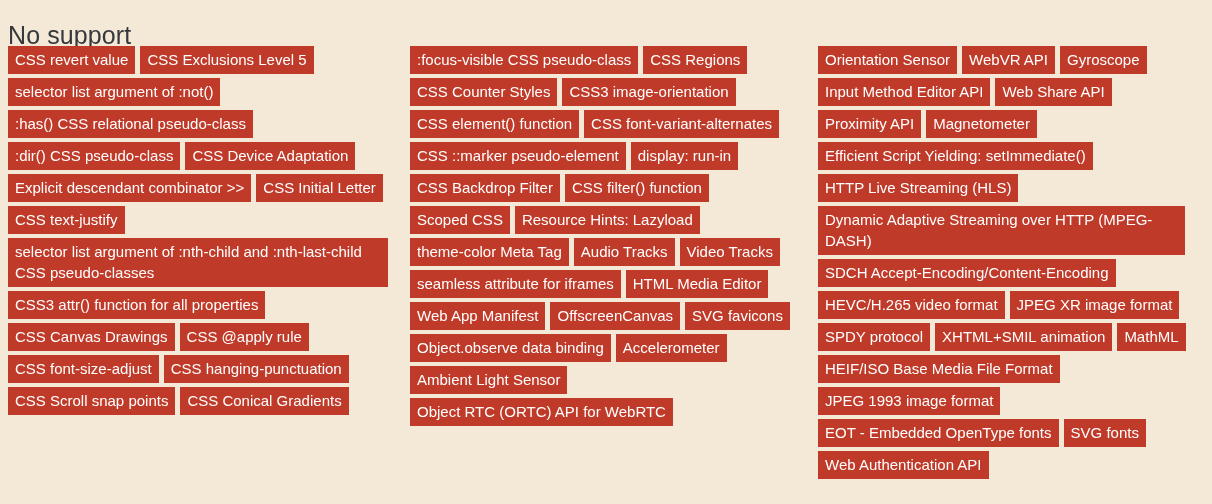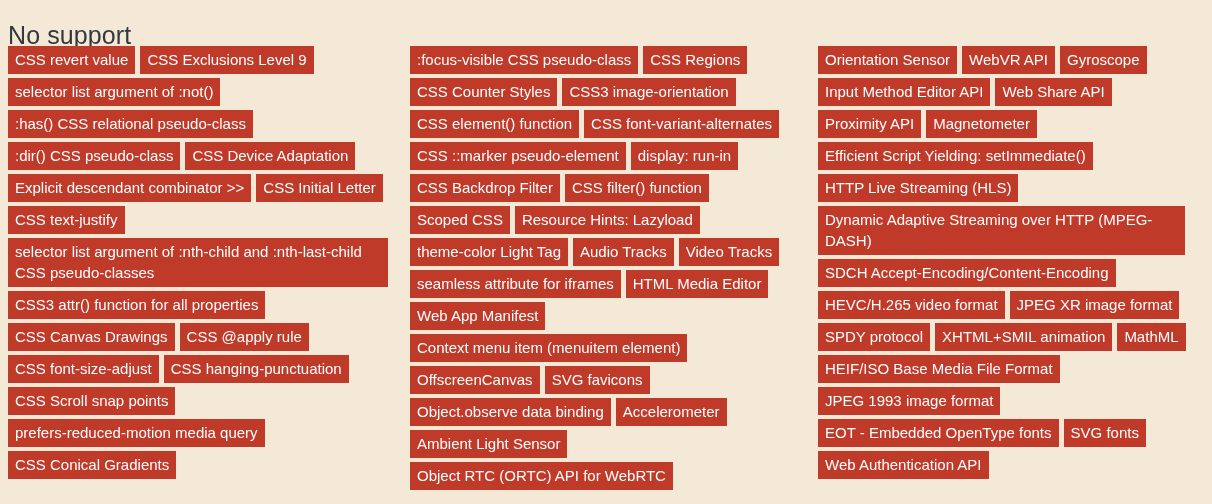--- a/index.html
+++ b/index.html
@@ -61,58 +61,56 @@
   }
 </style>
 </head>
 <body>
 
 <h1 id="page-title">No support</h1>
 
 <div id="columns">
     <div class="column col-0">
       <span class="tag">CSS revert value</span>
-      <span class="tag">CSS Exclusions Level 9</span>
+      <span class="tag">CSS Exclusions Level 5</span>
       <span class="tag">selector list argument of :not()</span>
       <span class="tag">:has() CSS relational pseudo-class</span>
       <span class="tag">:dir() CSS pseudo-class</span>
       <span class="tag">CSS Device Adaptation</span>
       <span class="tag">Explicit descendant combinator &gt;&gt;</span>
       <span class="tag">CSS Initial Letter</span>
       <span class="tag">CSS text-justify</span>
       <span class="tag wide">selector list argument of :nth-child and :nth-last-child CSS pseudo-classes</span>
       <span class="tag">CSS3 attr() function for all properties</span>
       <span class="tag">CSS Canvas Drawings</span>
       <span class="tag">CSS @apply rule</span>
       <span class="tag">CSS font-size-adjust</span>
       <span class="tag">CSS hanging-punctuation</span>
       <span class="tag">CSS Scroll snap points</span>
-      <span class="tag">prefers-reduced-motion media query</span>
       <span class="tag">CSS Conical Gradients</span>
     </div>
     <div class="column col-1">
       <span class="tag">:focus-visible CSS pseudo-class</span>
       <span class="tag">CSS Regions</span>
       <span class="tag">CSS Counter Styles</span>
       <span class="tag">CSS3 image-orientation</span>
       <span class="tag">CSS element() function</span>
       <span class="tag">CSS font-variant-alternates</span>
       <span class="tag">CSS ::marker pseudo-element</span>
       <span class="tag">display: run-in</span>
       <span class="tag">CSS Backdrop Filter</span>
       <span class="tag">CSS filter() function</span>
       <span class="tag">Scoped CSS</span>
       <span class="tag">Resource Hints: Lazyload</span>
-      <span class="tag">theme-color Light Tag</span>
+      <span class="tag">theme-color Meta Tag</span>
       <span class="tag">Audio Tracks</span>
       <span class="tag">Video Tracks</span>
       <span class="tag">seamless attribute for iframes</span>
       <span class="tag">HTML Media Editor</span>
       <span class="tag">Web App Manifest</span>
-      <span class="tag">Context menu item (menuitem element)</span>
       <span class="tag">OffscreenCanvas</span>
       <span class="tag">SVG favicons</span>
       <span class="tag">Object.observe data binding</span>
       <span class="tag">Accelerometer</span>
       <span class="tag">Ambient Light Sensor</span>
       <span class="tag">Object RTC (ORTC) API for WebRTC</span>
     </div>
     <div class="column col-2">
       <span class="tag">Orientation Sensor</span>
       <span class="tag">WebVR API</span>

